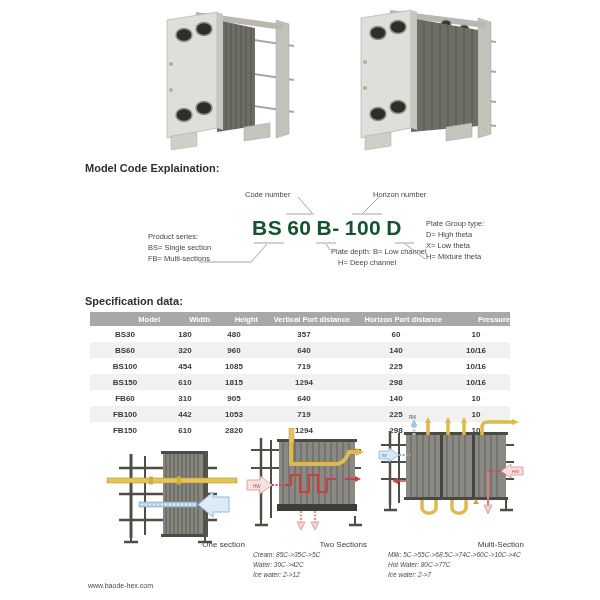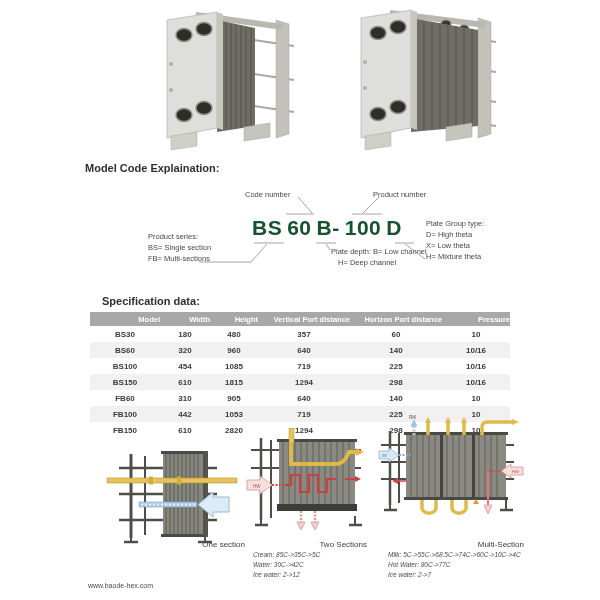--- a/index.html
+++ b/index.html
@@ -92,21 +92,21 @@
     </g>
     <circle cx="31" cy="60" r="2" fill="#b0b0a8"></circle>
     <circle cx="31" cy="86" r="2" fill="#b0b0a8"></circle>
     <polygon points="31,134 57,130 57,144 31,148" fill="#cfcfc8" stroke="#aaaaa2" stroke-width="0.5"></polygon>
     <polygon points="112,125 138,121 138,135 112,139" fill="#c5c5be" stroke="#a0a098" stroke-width="0.5"></polygon>
   </svg>
 
   <div class="abs sec-title" style="left:85px;top:162px">Model Code Explaination:</div>
 
   <div class="abs anno" style="left:245px;top:189px">Code number</div>
-  <div class="abs anno" style="left:373px;top:189px">Product number</div>
+  <div class="abs anno" style="left:373px;top:189px">Horizon number</div>
 
   <div class="abs code" style="left:252px;top:216px">
     <span>BS</span><span>60</span><span>B-</span><span>100</span><span>D</span>
   </div>
 
   <div class="abs anno" style="left:148px;top:231px">
     <div>Product series:</div>
     <div>BS= Single section</div>
     <div>FB= Multi-sections</div>
   </div>
@@ -132,21 +132,21 @@
       <line x1="169" y1="58" x2="199" y2="58"></line>
         <line x1="182" y1="59" x2="166" y2="77"></line>
         <line x1="114" y1="77" x2="166" y2="77"></line>
       <line x1="231" y1="58" x2="251" y2="58"></line>
         <line x1="241" y1="59" x2="245" y2="65"></line>
       <line x1="310" y1="58" x2="329" y2="58"></line>
         <line x1="320" y1="59" x2="340" y2="74"></line>
     </g>
   </svg>
 
-  <div class="abs sec-title" style="left:102px;top:295px">Specification data:</div>
+  <div class="abs sec-title" style="left:85px;top:295px">Specification data:</div>
 
   <table class="spec abs" style="left:90px;top:312px">
     <colgroup>
       <col style="width:70px">
         <col style="width:50px">
         <col style="width:48px">
       <col style="width:92px">
         <col style="width:92px">
         <col style="width:68px">
     </colgroup>

